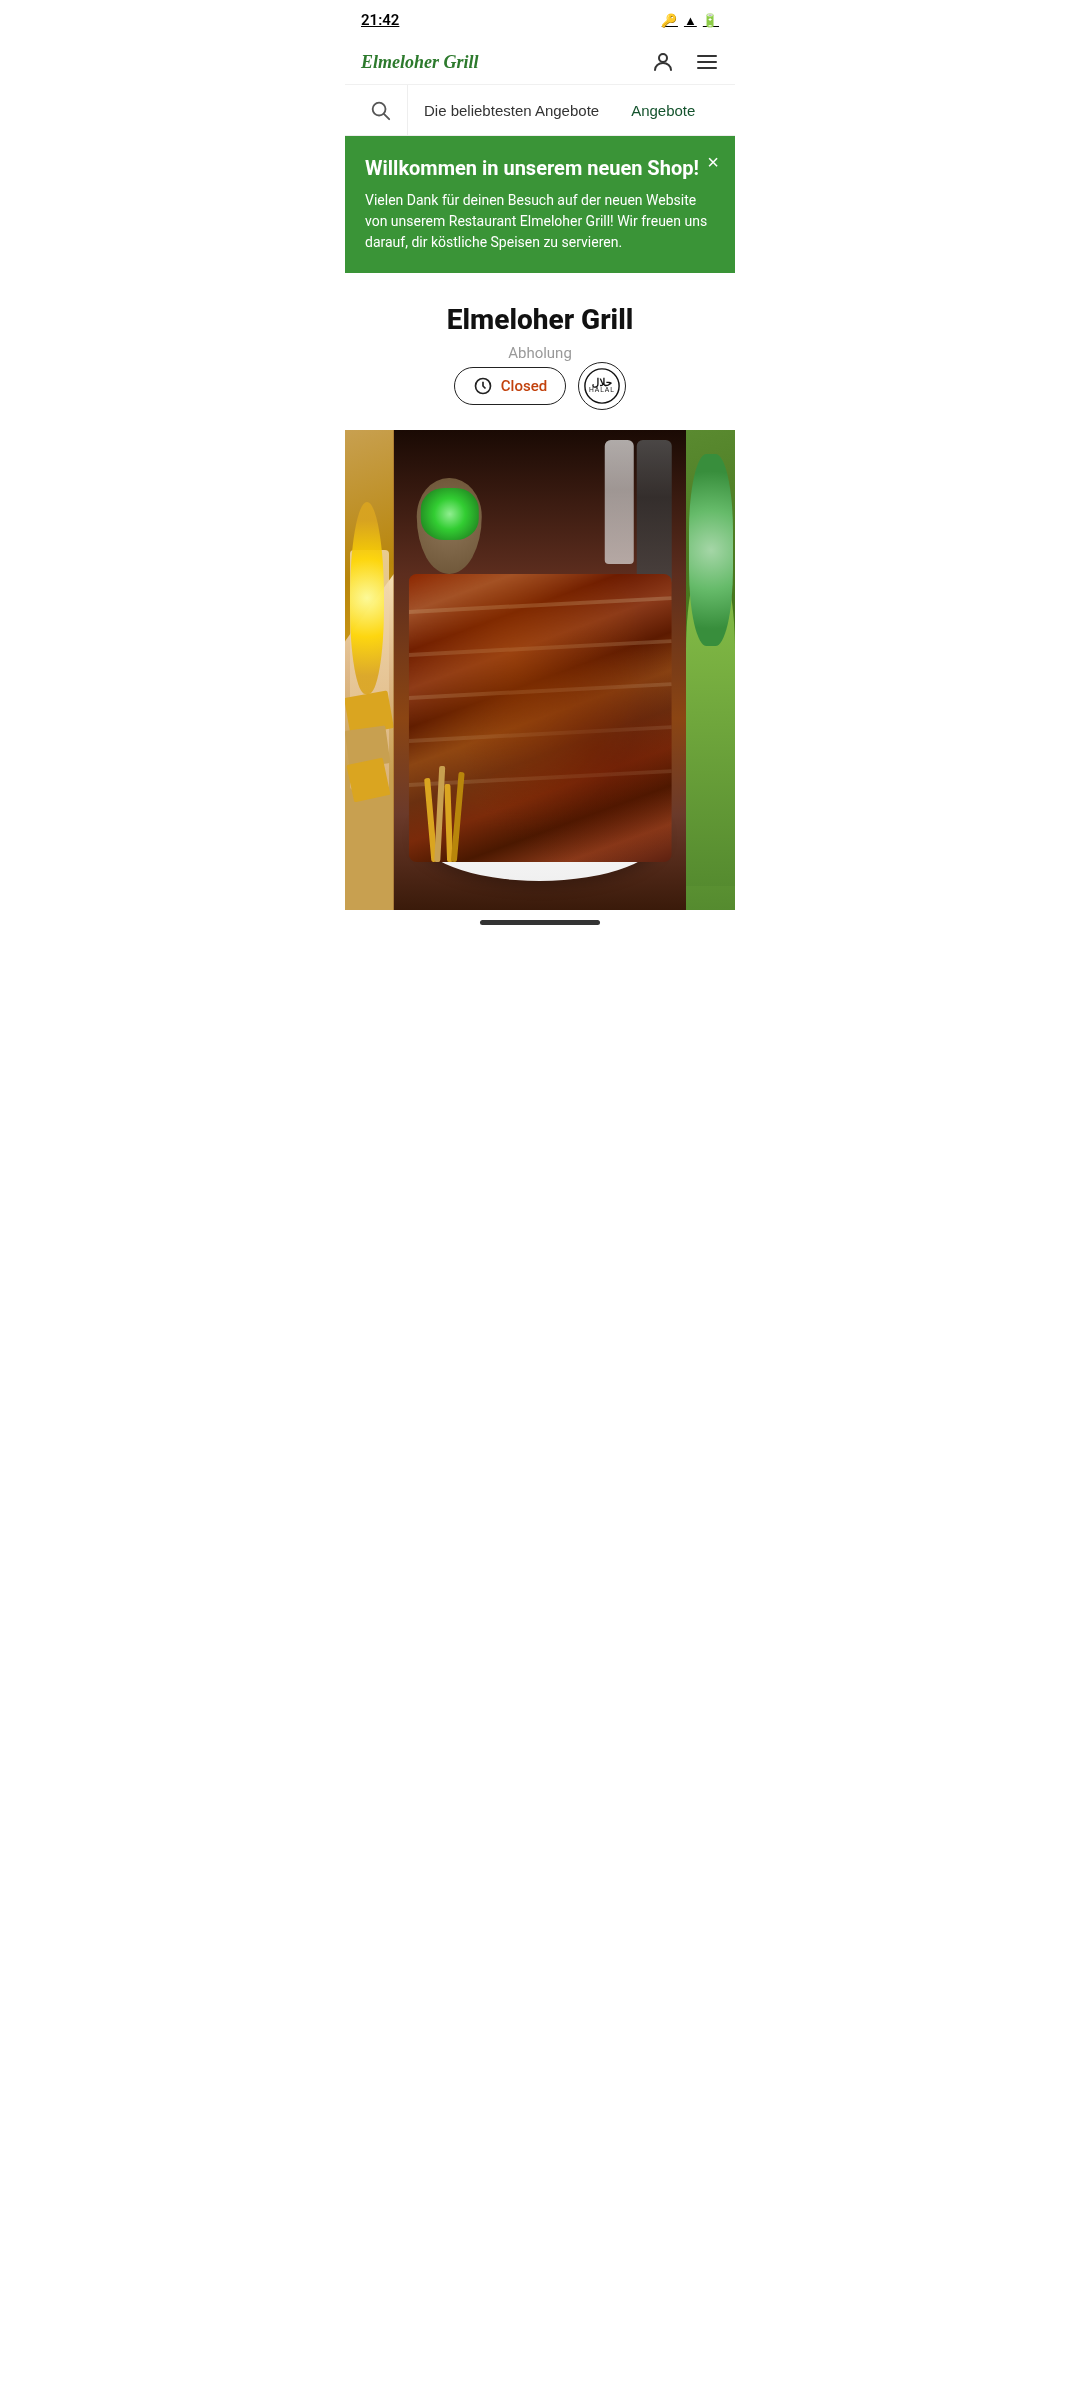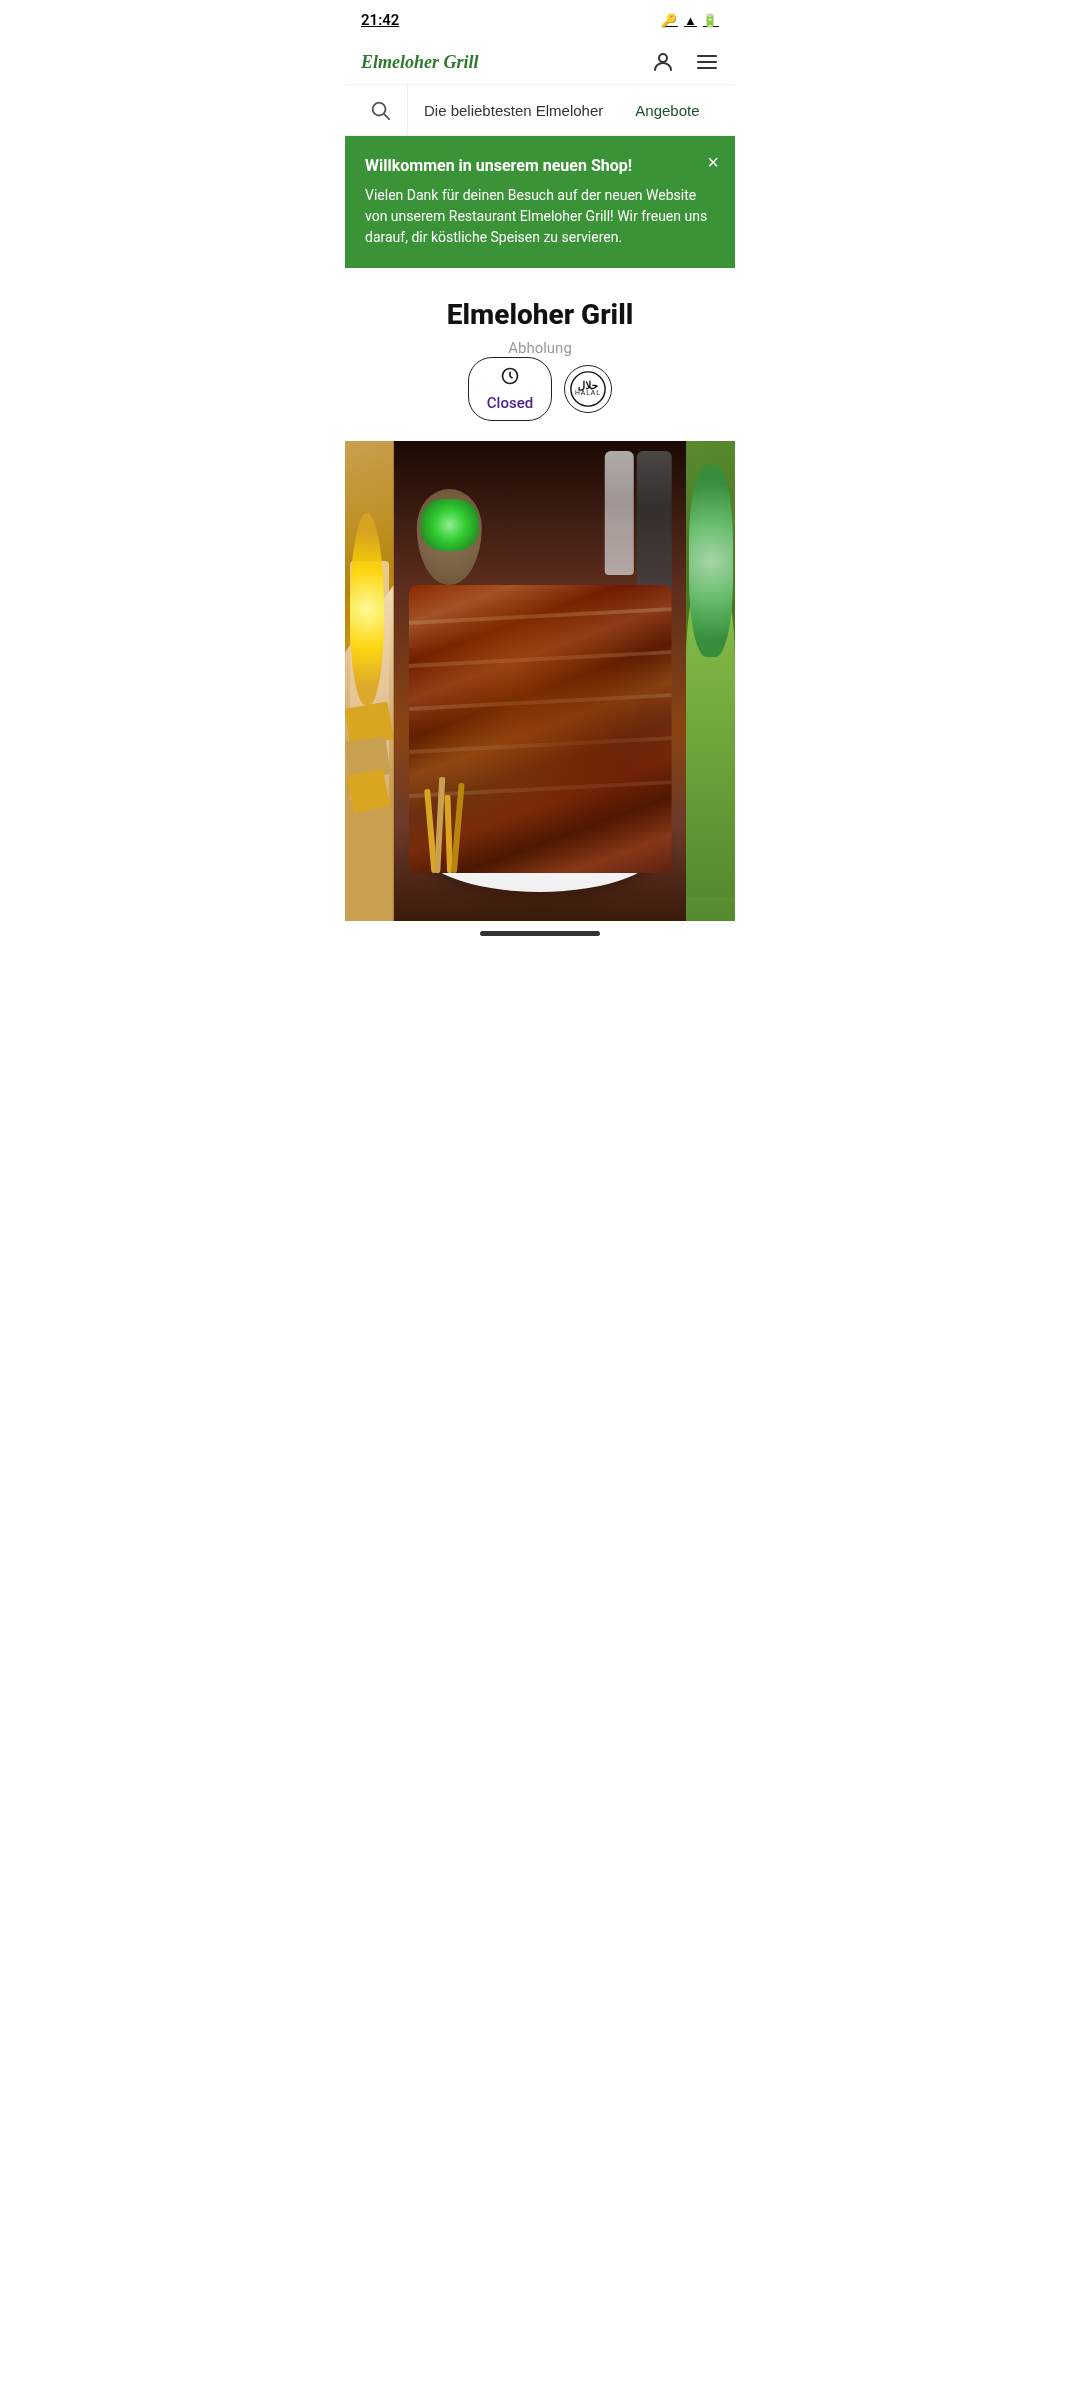--- a/index.html
+++ b/index.html
@@ -102,21 +102,21 @@
       font-weight: 500;
     }
 
     
     .banner {
       background: #3a9437;
       padding: 20px 20px 20px 20px;
       position: relative;
     }
     .banner-title {
-      font-size: 16px;
+      font-size: 20px;
       font-weight: 700;
       color: #ffffff;
       margin-bottom: 10px;
     }
     .banner-text {
       font-size: 14px;
       color: #ffffff;
       line-height: 1.5;
     }
     .banner-close {
@@ -154,24 +154,23 @@
       gap: 12px;
     }
     .badge-closed {
       display: flex;
       align-items: center;
       gap: 8px;
       border: 1.5px solid #222;
       border-radius: 24px;
       padding: 8px 18px;
       font-size: 15px;
-      color: #4c1d95;
+      color: #c2410c;
       font-weight: 500;
       background: #fff;
-      flex-direction: column;
     }
     .badge-clock {
       font-size: 18px;
     }
     .badge-halal {
       width: 48px;
       height: 48px;
       border: 1.5px solid #222;
       border-radius: 50%;
       display: flex;
@@ -303,21 +302,21 @@
   </div>
 </div>
 
 <div class="nav-tabs">
   <div class="search-tab">
     <svg class="search-icon" width="22" height="22" viewBox="0 0 24 24" fill="none" stroke="#555" stroke-width="2" stroke-linecap="round">
       <circle cx="11" cy="11" r="7"></circle>
       <line x1="16.5" y1="16.5" x2="22" y2="22"></line>
     </svg>
   </div>
-  <button class="nav-tab active">Die beliebtesten Elmeloher</button>
+  <button class="nav-tab active">Die beliebtesten Angebote</button>
   <button class="nav-tab">Angebote</button>
 </div>
 
 <div class="banner">
   <div class="banner-title">Willkommen in unserem neuen Shop!</div>
   <div class="banner-text">Vielen Dank für deinen Besuch auf der neuen Website von unserem Restaurant Elmeloher Grill! Wir freuen uns darauf, dir köstliche Speisen zu servieren.</div>
   <button class="banner-close">×</button>
 </div>
 
 <div class="restaurant-info">

